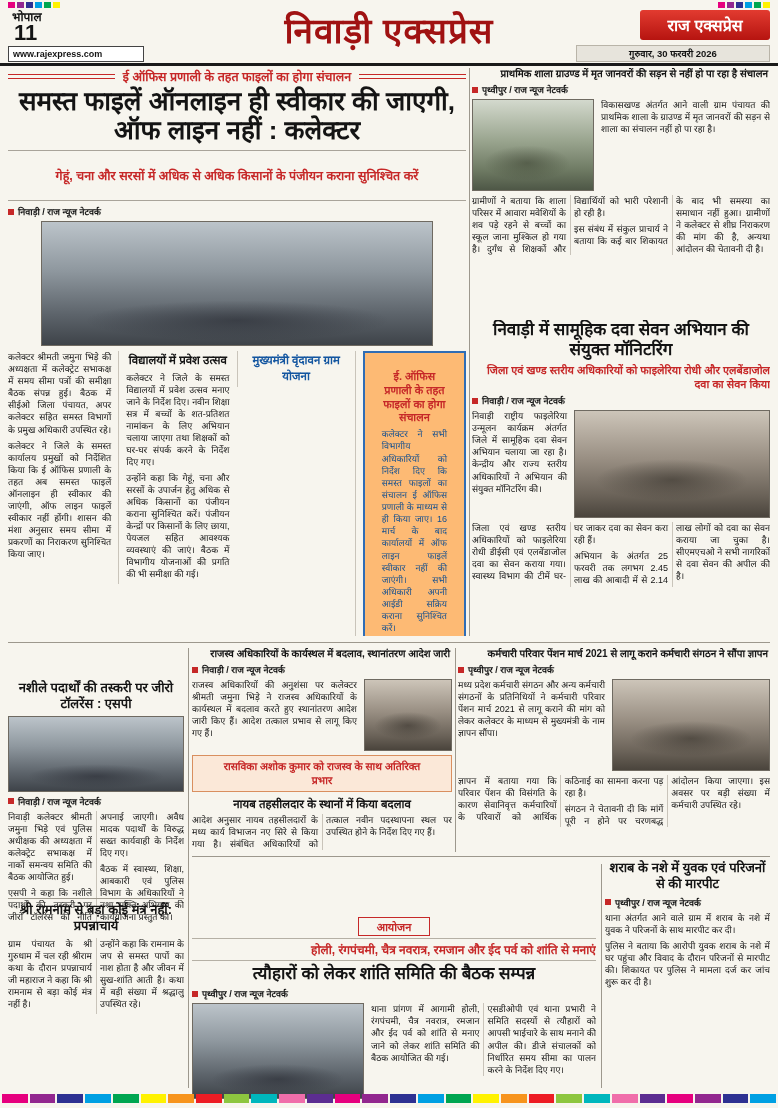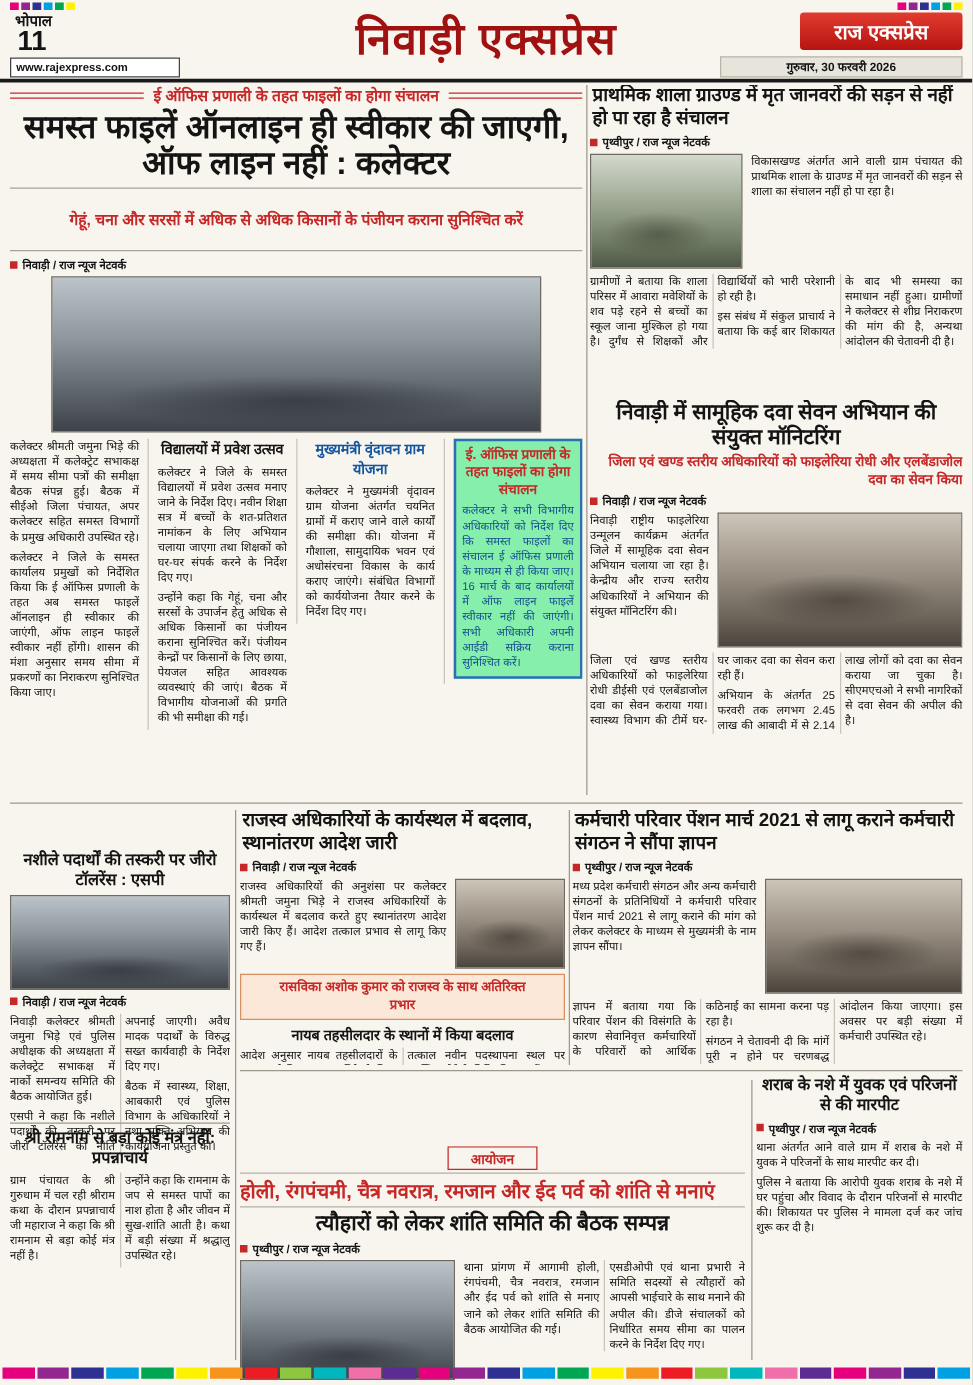--- a/index.html
+++ b/index.html
@@ -46,33 +46,33 @@
   .photo { border:1px solid #6f6a61; box-sizing:border-box; }
   .ph-meeting { background:
       radial-gradient(ellipse 60% 25% at 50% 80%, rgba(30,32,40,.5), transparent 65%),
       linear-gradient(180deg,#bcc4ca 0%,#8e979e 40%,#5d646b 75%,#3e4349 100%); }
   .ph-outdoor { background:
       radial-gradient(ellipse 55% 30% at 45% 70%, rgba(45,50,35,.45), transparent 65%),
       linear-gradient(180deg,#d3d9cd 0%,#9aa58f 45%,#6e7a63 78%,#4e5746 100%); }
   .ph-group { background:
       radial-gradient(ellipse 60% 30% at 50% 65%, rgba(40,36,30,.5), transparent 65%),
       linear-gradient(180deg,#cdc5b9 0%,#998f83 45%,#6a6258 80%,#4a443c 100%); }
-  .h2a { font-size:15px; font-weight:900; text-align:left; line-height:1.2; margin:0 2px 3px; }
+  .h2a { font-size:10px; font-weight:900; text-align:right; line-height:1.2; margin:0 2px 3px; }
   .h2b { font-size:17px; font-weight:900; text-align:center; line-height:1.2; margin:0 2px 3px; }
   .h3  { font-size:13px; font-weight:900; text-align:center; line-height:1.25; margin:0 2px 3px; }
   .inner-head { font-size:11.5px; font-weight:900; text-align:center; margin:2px 0 3px; }
   .inner-head.blue { color:#1456a0; }
-  .bluebox { border:2px solid #2f6db5; background:#86efac; padding:5px; margin-bottom:4px; }
+  .bluebox { border:2px solid #2f6db5; background:#fdba74; padding:17px; margin-bottom:4px; }
   .bb-title { color:#c62828; font-weight:900; font-size:11px; text-align:center; margin-bottom:3px; line-height:1.25; }
   .bb-body { color:#15508f; font-size:9px; line-height:1.35; text-align:justify; }
   .hlbox { border:1px solid #d98f5f; background:#fbe8d8; padding:4px 21px; text-align:center;
     color:#c62828; font-weight:900; font-size:10.5px; line-height:1.3; margin:4px 0; }
   .kbox { display:block; width:70px; margin:0 auto 2px; border:1px solid #c62828; color:#c62828;
     font-weight:900; font-size:11px; text-align:center; padding:1px 0; }
-  .strip-head { color:#c62828; font-weight:800; font-size:16px; text-align:left;
+  .strip-head { color:#c62828; font-weight:800; font-size:12px; text-align:right;
     border-top:1px solid #b5b0a5; border-bottom:1px solid #b5b0a5; padding:2px 0; margin:2px 0 3px; }
   
   .vdiv { position:absolute; width:0; border-left:1px solid #9d988d; }
   .hdiv { position:absolute; height:0; border-top:1px solid #9d988d; }
   
   .bottom-strip { position:absolute; left:0; top:1094px; width:778px; height:9px; display:flex; gap:2px; padding:0 2px; box-sizing:border-box; }
   .bottom-strip span { flex:1; height:100%; display:block; }
 </style>
 </head>
 <body>
@@ -117,21 +117,20 @@
         <p>कलेक्टर श्रीमती जमुना भिड़े की अध्यक्षता में कलेक्ट्रेट सभाकक्ष में समय सीमा पत्रों की समीक्षा बैठक संपन्न हुई। बैठक में सीईओ जिला पंचायत, अपर कलेक्टर सहित समस्त विभागों के प्रमुख अधिकारी उपस्थित रहे।</p>
         <p>कलेक्टर ने जिले के समस्त कार्यालय प्रमुखों को निर्देशित किया कि ई ऑफिस प्रणाली के तहत अब समस्त फाइलें ऑनलाइन ही स्वीकार की जाएंगी, ऑफ लाइन फाइलें स्वीकार नहीं होंगी। शासन की मंशा अनुसार समय सीमा में प्रकरणों का निराकरण सुनिश्चित किया जाए।</p>
       </div>
       <div class="col">
         <div class="inner-head">विद्यालयों में प्रवेश उत्सव</div>
         <p>कलेक्टर ने जिले के समस्त विद्यालयों में प्रवेश उत्सव मनाए जाने के निर्देश दिए। नवीन शिक्षा सत्र में बच्चों के शत-प्रतिशत नामांकन के लिए अभियान चलाया जाएगा तथा शिक्षकों को घर-घर संपर्क करने के निर्देश दिए गए।</p>
         <p>उन्होंने कहा कि गेहूं, चना और सरसों के उपार्जन हेतु अधिक से अधिक किसानों का पंजीयन कराना सुनिश्चित करें। पंजीयन केन्द्रों पर किसानों के लिए छाया, पेयजल सहित आवश्यक व्यवस्थाएं की जाएं। बैठक में विभागीय योजनाओं की प्रगति की भी समीक्षा की गई।</p>
       </div>
       <div class="col">
         <div class="inner-head blue">मुख्यमंत्री वृंदावन ग्राम योजना</div>
-        <p>कलेक्टर ने मुख्यमंत्री वृंदावन ग्राम योजना अंतर्गत चयनित ग्रामों में कराए जाने वाले कार्यों की समीक्षा की। योजना में गौशाला, सामुदायिक भवन एवं अधोसंरचना विकास के कार्य कराए जाएंगे। संबंधित विभागों को कार्ययोजना तैयार करने के निर्देश दिए गए।</p>
       </div>
       <div class="col">
         <div class="bluebox">
           <div class="bb-title">ई. ऑफिस प्रणाली के तहत फाइलों का होगा संचालन</div>
           <div class="bb-body">कलेक्टर ने सभी विभागीय अधिकारियों को निर्देश दिए कि समस्त फाइलों का संचालन ई ऑफिस प्रणाली के माध्यम से ही किया जाए। 16 मार्च के बाद कार्यालयों में ऑफ लाइन फाइलें स्वीकार नहीं की जाएंगी। सभी अधिकारी अपनी आईडी सक्रिय कराना सुनिश्चित करें।</div>
         </div>
       </div>
     </div>
   </div>
 

